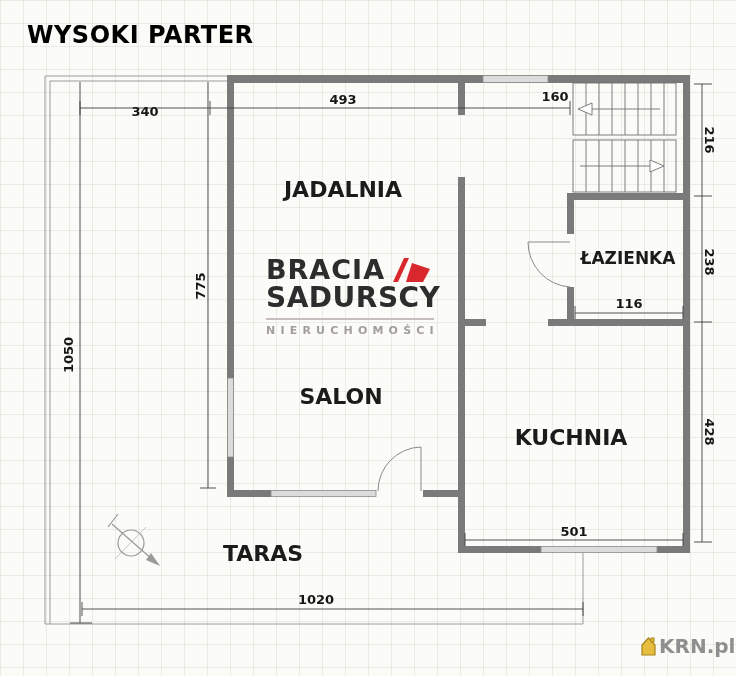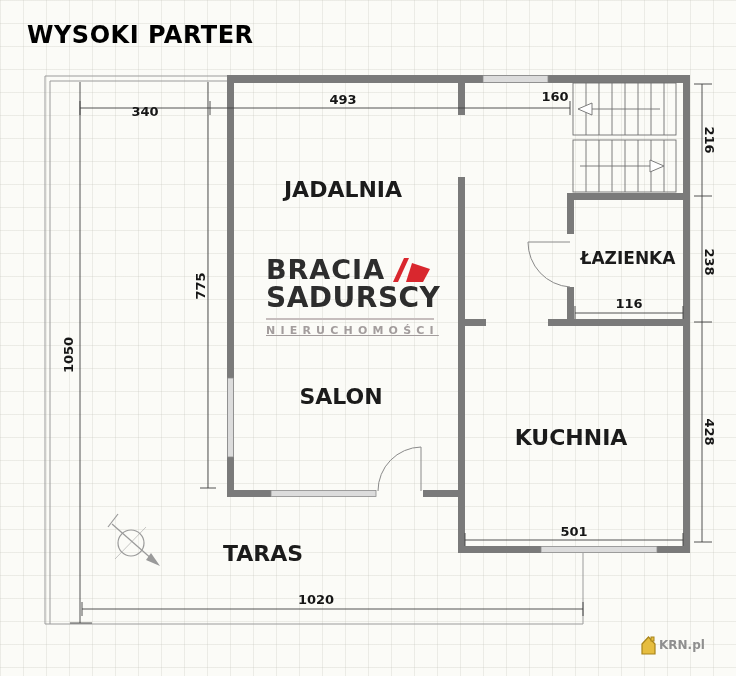--- a/index.html
+++ b/index.html
@@ -20,25 +20,25 @@
   .dim-label{font-size:13px;font-weight:bold;color:#161616;transform:translate(-50%,-50%);}
   .dim-label.rot-cw{transform:translate(-50%,-50%) rotate(90deg);}
   .dim-label.rot-ccw{transform:translate(-50%,-50%) rotate(-90deg);}
 
   
   .wm{position:absolute;left:266px;top:256px;width:172px;}
   .wm-row{display:flex;align-items:flex-start;gap:8px;}
   .wm-l1{font-size:27px;font-weight:bold;letter-spacing:1px;color:#2d2d2d;line-height:1;}
   .wm-l2{font-size:28px;font-weight:bold;letter-spacing:0.5px;color:#2d2d2d;line-height:1.05;}
   .wm-div{height:2px;background:#c6bdbd;margin:6px 0 4px 0;width:168px;}
-  .wm-l3{font-size:11px;letter-spacing:5.2px;color:#a39d9d;font-weight:bold;text-decoration:underline;}
+  .wm-l3{font-size:11px;letter-spacing:5.2px;color:#a39d9d;font-weight:bold;}
 
   
   .krn{position:absolute;left:640px;top:634px;display:flex;align-items:center;gap:2px;}
-  .krn-text{font-size:12px;font-weight:bold;color:#8f8f8f;}
+  .krn-text{font-size:20px;font-weight:bold;color:#8f8f8f;}
 </style>
 </head>
 <body>
 
 <div id="stage">
 
   <svg id="plan-svg" width="740" height="676" viewBox="0 0 740 676">
 
     <g stroke="#9b9b9b" stroke-width="1" fill="none">
       <line x1="45" y1="76" x2="45" y2="624"></line>

